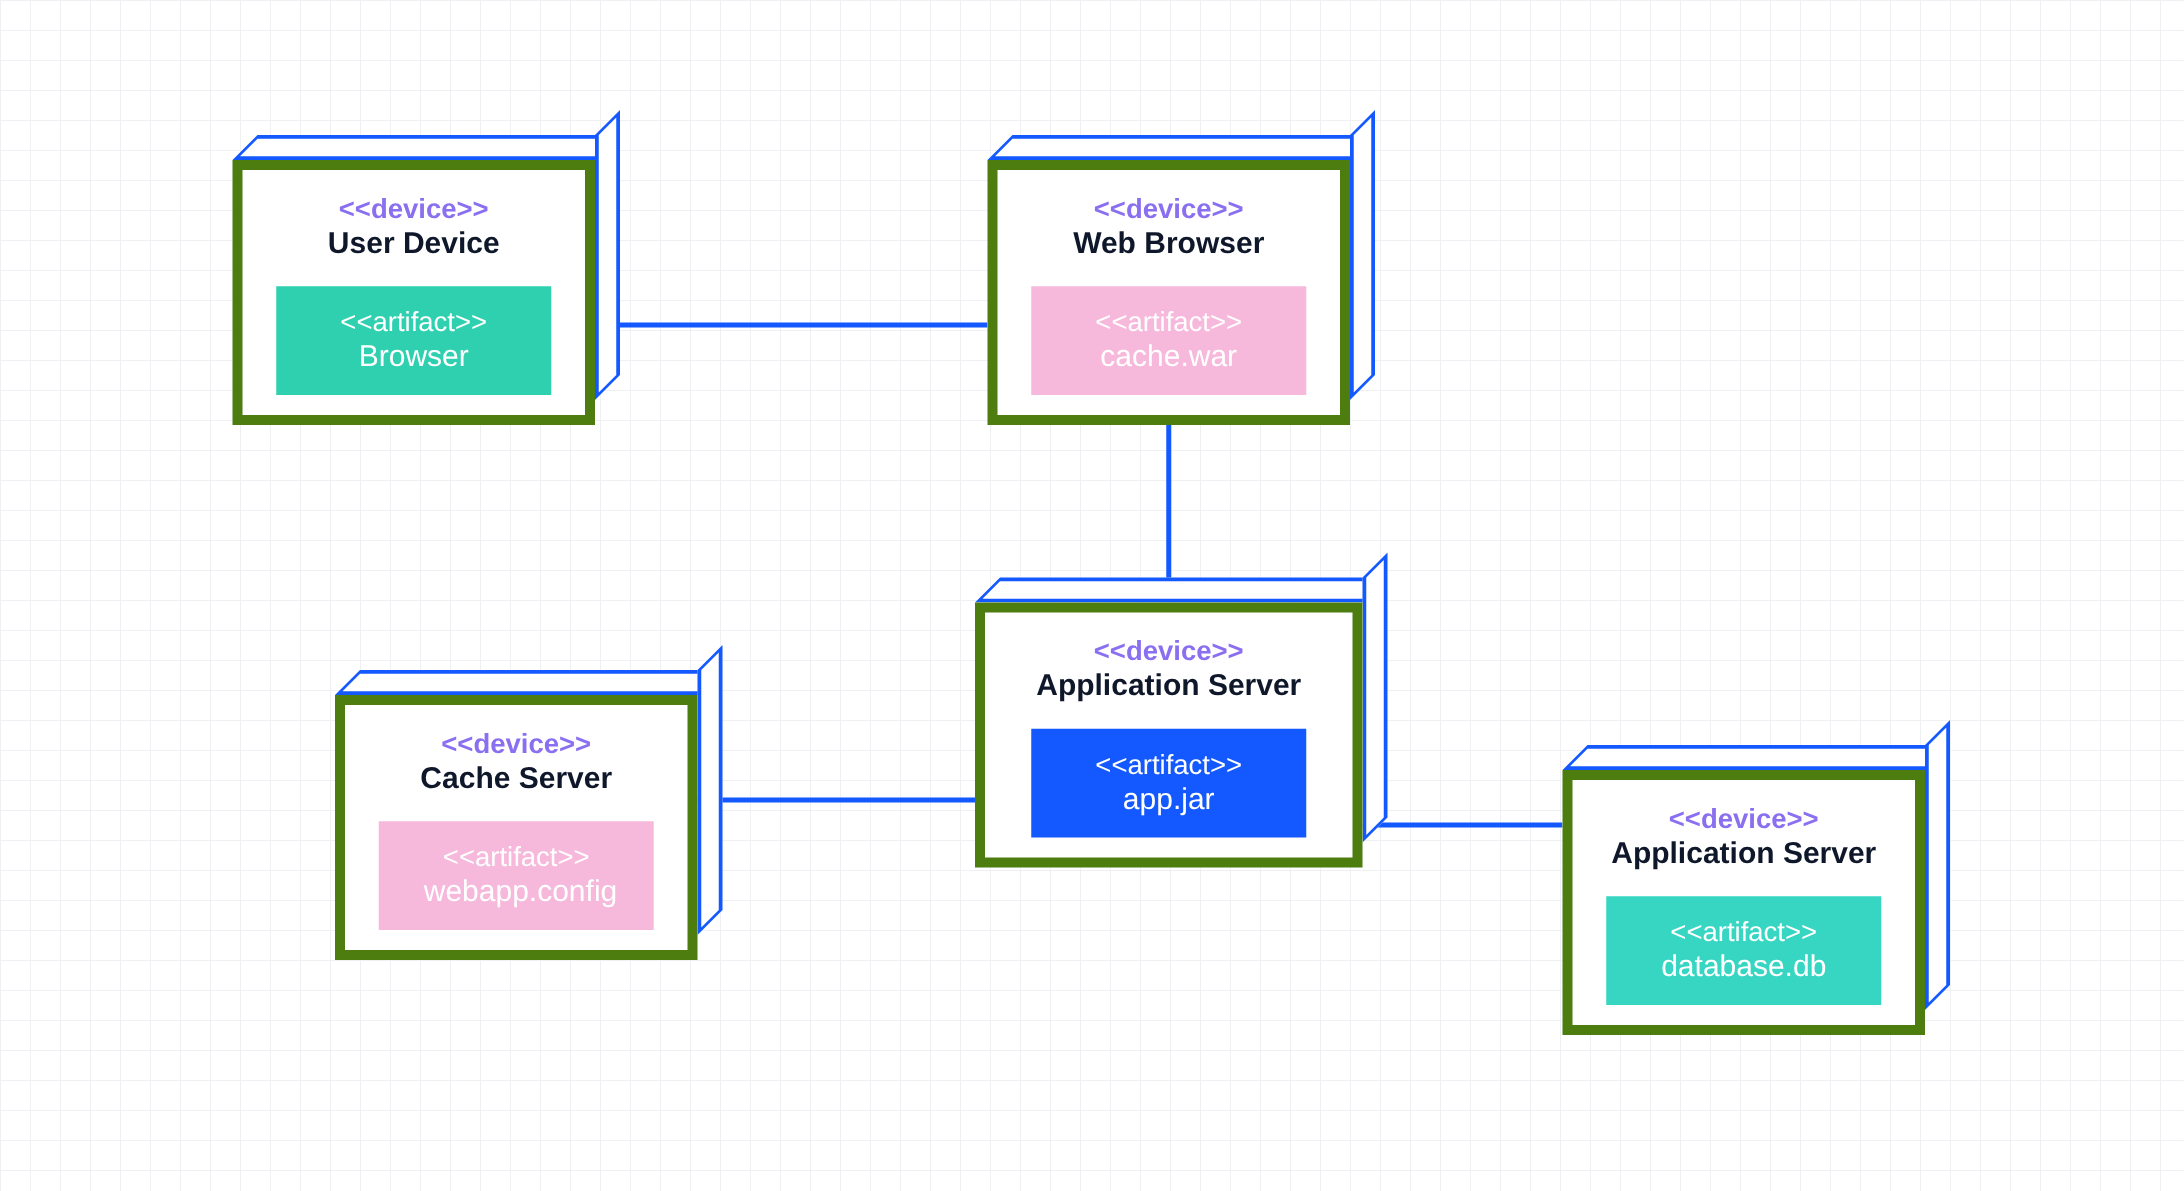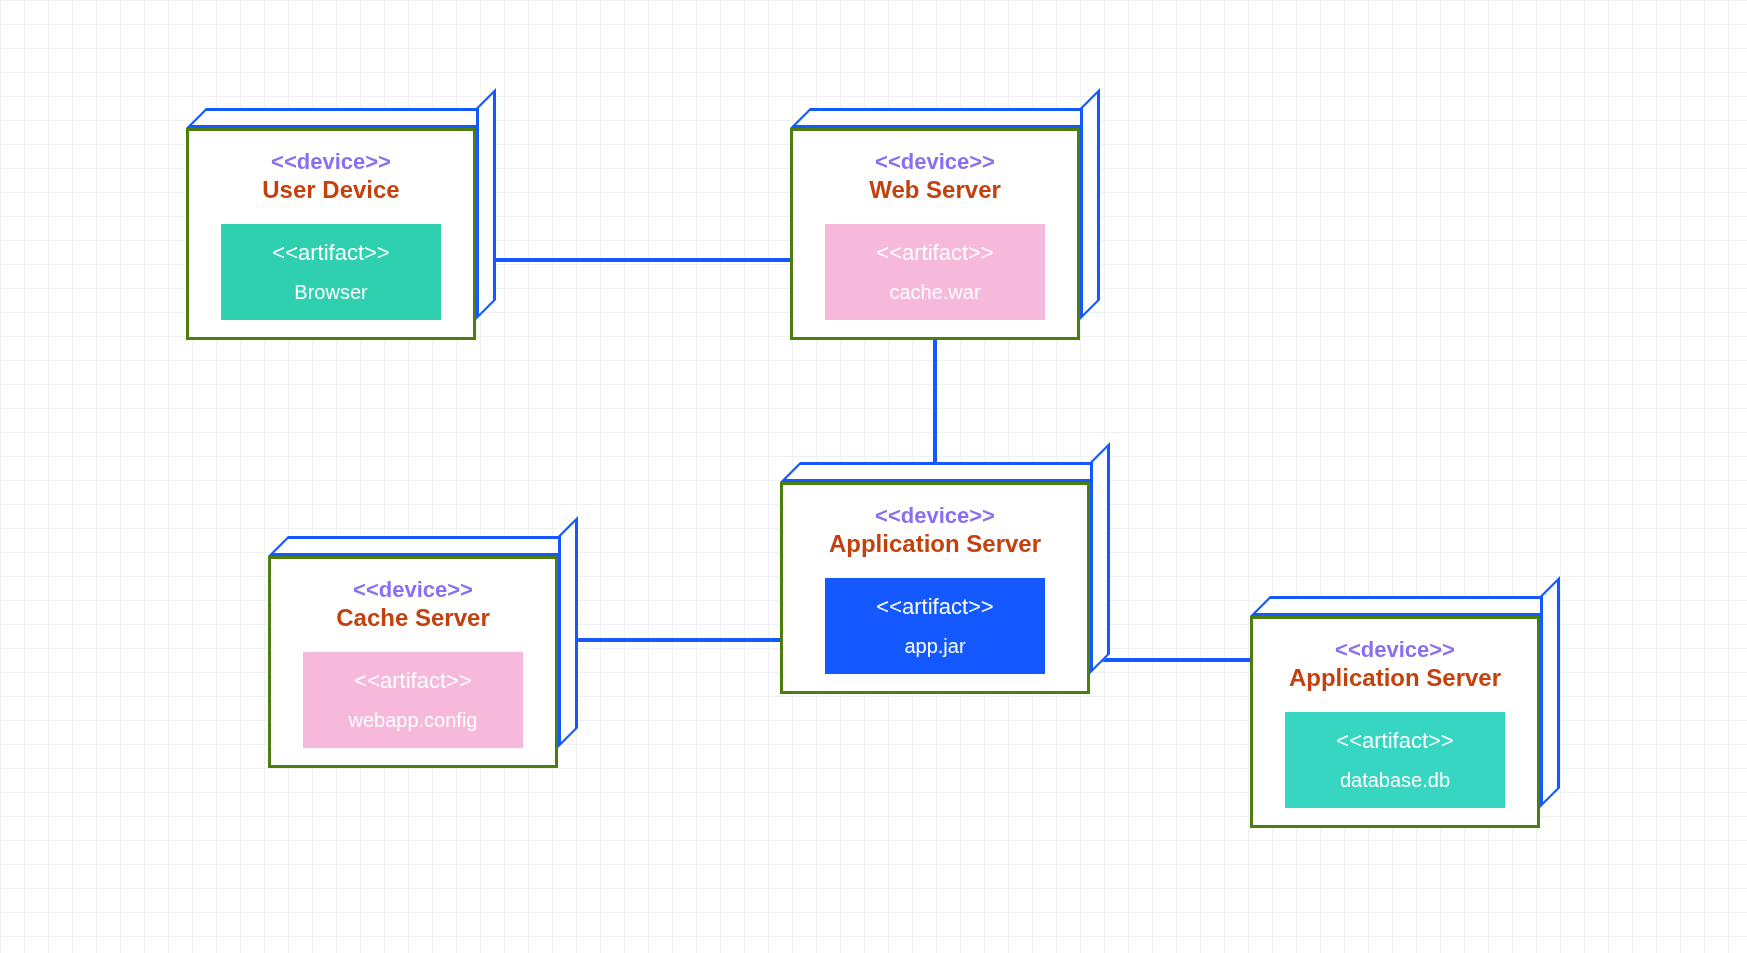--- a/index.html
+++ b/index.html
@@ -52,54 +52,54 @@
     background: #fff;
     border: 3px solid #1359ff;
     transform: skewY(-45deg);
     transform-origin: top left;
   }
   .node .front {
     position: absolute;
     left: 0;
     top: 20px;
     background: #fff;
-    border: 3px solid #4d7c0f;
+    border: 8px solid #4d7c0f;
     display: flex;
     flex-direction: column;
     align-items: center;
     padding: 18px 22px 22px 22px;
   }
   .stereotype {
     color: #8a6ff0;
     font-weight: 700;
     font-size: 22px;
     text-align: center;
     line-height: 1.15;
   }
   .nodename {
-    color: #c2410c;
+    color: #0f172a;
     font-weight: 800;
     font-size: 24px;
     text-align: center;
     margin-top: 2px;
     line-height: 1.15;
   }
   .artifact {
     margin-top: 20px;
     padding: 16px 36px;
     text-align: center;
     font-weight: 400;
     line-height: 1.15;
   }
   .artifact .art-stereo {
     font-size: 22px;
   }
   .artifact .art-name {
-    font-size: 20px;
-    margin-top: 16px;
+    font-size: 24px;
+    margin-top: 2px;
   }
   .art-teal  { background: #2fd0b0; color: #fff; }
   .art-pink  { background: #f6b9dc; color: #fff; }
   .art-blue  { background: #1359ff; color: #fff; }
   .art-cyan  { background: #36d6c3; color: #fff; }
 </style>
 </head>
 <body>
 
 <div class="grid"></div>
@@ -128,21 +128,21 @@
         <div class="art-name">Browser</div>
       </div>
     </div>
   </div>
 
   <div class="node" style="left:790px; top:108px; width:290px; height:232px;">
     <div class="top" style="width:290px;"></div>
     <div class="side" style="height:212px;"></div>
     <div class="front" style="width:290px; height:212px;">
       <div class="stereotype">&lt;&lt;device&gt;&gt;</div>
-      <div class="nodename">Web Server</div>
+      <div class="nodename">Web Browser</div>
       <div class="artifact art-pink" style="width:220px;">
         <div class="art-stereo">&lt;&lt;artifact&gt;&gt;</div>
         <div class="art-name">cache.war</div>
       </div>
     </div>
   </div>
 
   <div class="node" style="left:780px; top:462px; width:310px; height:232px;">
     <div class="top" style="width:310px;"></div>
     <div class="side" style="height:212px;"></div>

